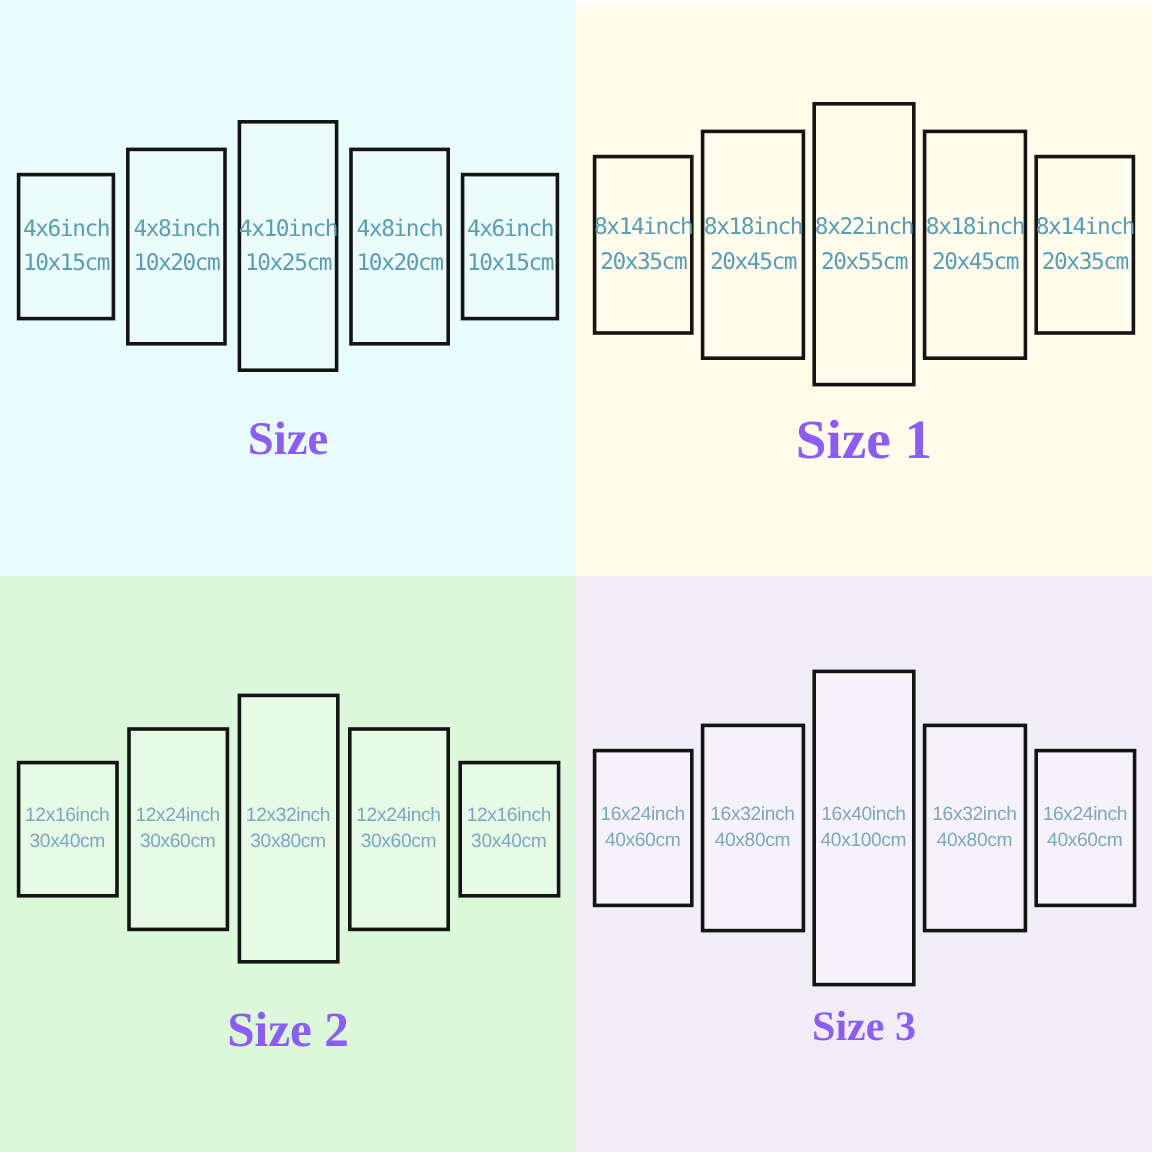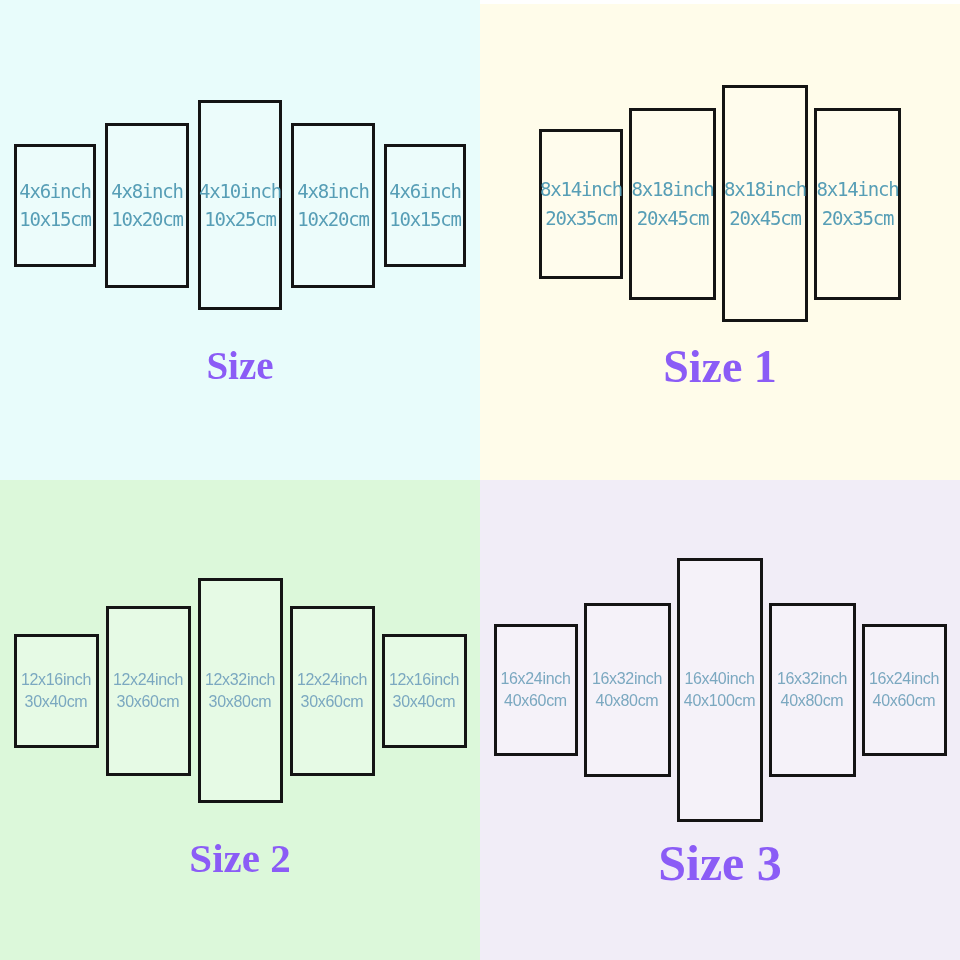--- a/index.html
+++ b/index.html
@@ -106,21 +106,21 @@
     width: 480px;
     text-align: center;
     font-family: "Liberation Serif", serif;
     font-weight: 700;
     color: #8b5cf6;
     line-height: 1;
   }
   #q0 .title { top: 346px; font-size: 39px; }
   #q1 .title { top: 344px; font-size: 46px; }
   #q2 .title { top: 838px; font-size: 41px; top: 358px; }
-  #q3 .title { top: 358px; font-size: 50px; }
+  #q3 .title { top: 358px; font-size: 35px; }
 </style>
 </head>
 <body>
 
 <div class="stage">
 
   <div class="quadrant q-top" id="q0" style="background: rgb(232, 252, 251);">
     <div class="panels">
       <div class="panel">
         <div class="label">4x6inch</div>
@@ -150,20 +150,24 @@
     <div class="panels">
       <div class="panel">
         <div class="label">8x14inch</div>
         <div class="label">20x35cm</div>
       </div>
       <div class="panel">
         <div class="label">8x18inch</div>
         <div class="label">20x45cm</div>
       </div>
       <div class="panel">
+        <div class="label">8x22inch</div>
+        <div class="label">20x55cm</div>
+      </div>
+      <div class="panel">
         <div class="label">8x18inch</div>
         <div class="label">20x45cm</div>
       </div>
       <div class="panel">
         <div class="label">8x14inch</div>
         <div class="label">20x35cm</div>
       </div>
     </div>
     <div class="title">Size 1</div>
     <div class="white-strip"></div>

